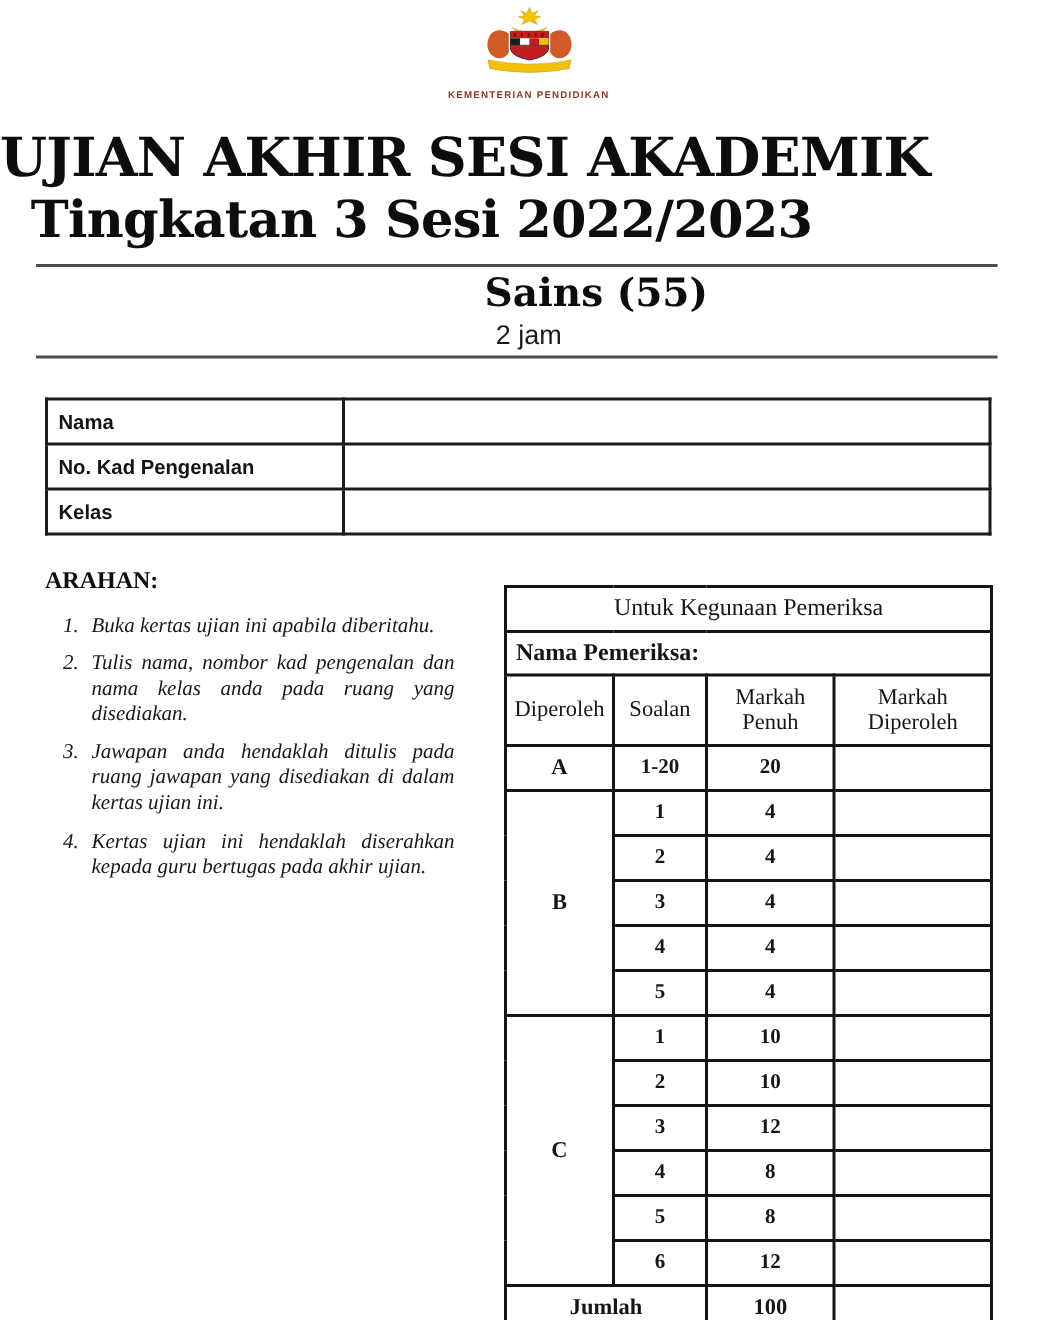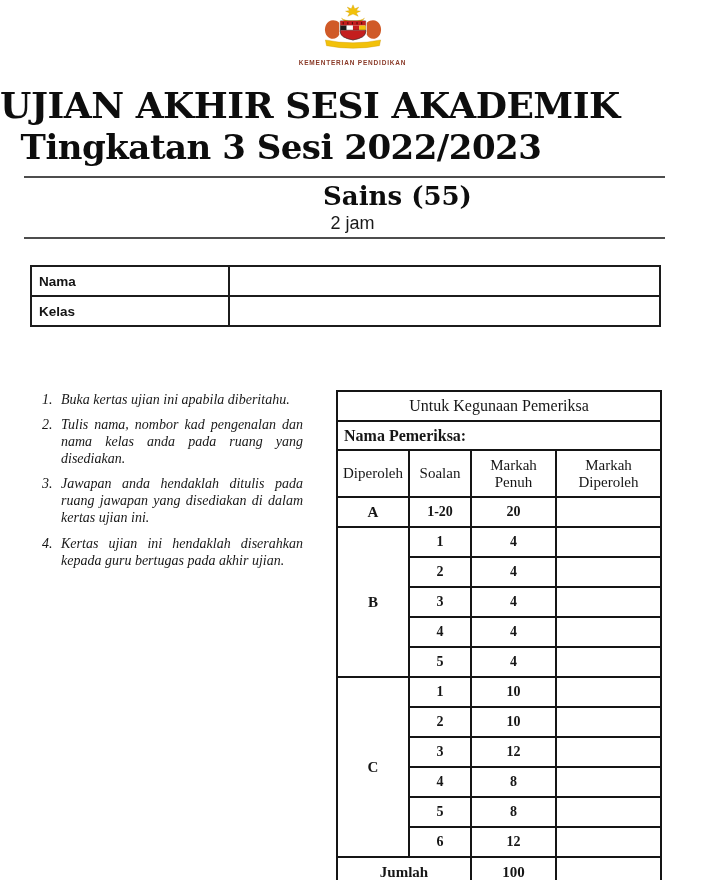--- a/index.html
+++ b/index.html
@@ -127,27 +127,32 @@
   <div class="duration">2 jam</div>
   <div class="rule rule-bottom"></div>
 
   <table class="student-table">
     <tbody>
       <tr>
         <td class="label">Nama</td>
         <td class="value"></td>
       </tr>
       <tr>
+        <td class="label">No. Kad Pengenalan</td>
+        <td class="value"></td>
+      </tr>
+      <tr>
         <td class="label">Kelas</td>
         <td class="value"></td>
       </tr>
     </tbody>
   </table>
 
   <div class="instructions">
+    <div class="instructions-heading">ARAHAN:</div>
     <ol>
       <li>Buka kertas ujian ini apabila diberitahu.</li>
       <li>Tulis nama, nombor kad pengenalan dan nama kelas anda pada ruang yang disediakan.</li>
       <li>Jawapan anda hendaklah ditulis pada ruang jawapan yang disediakan di dalam kertas ujian ini.</li>
       <li>Kertas ujian ini hendaklah diserahkan kepada guru bertugas pada akhir ujian.</li>
     </ol>
   </div>
 
   <table class="examiner-table">
     <colgroup>

